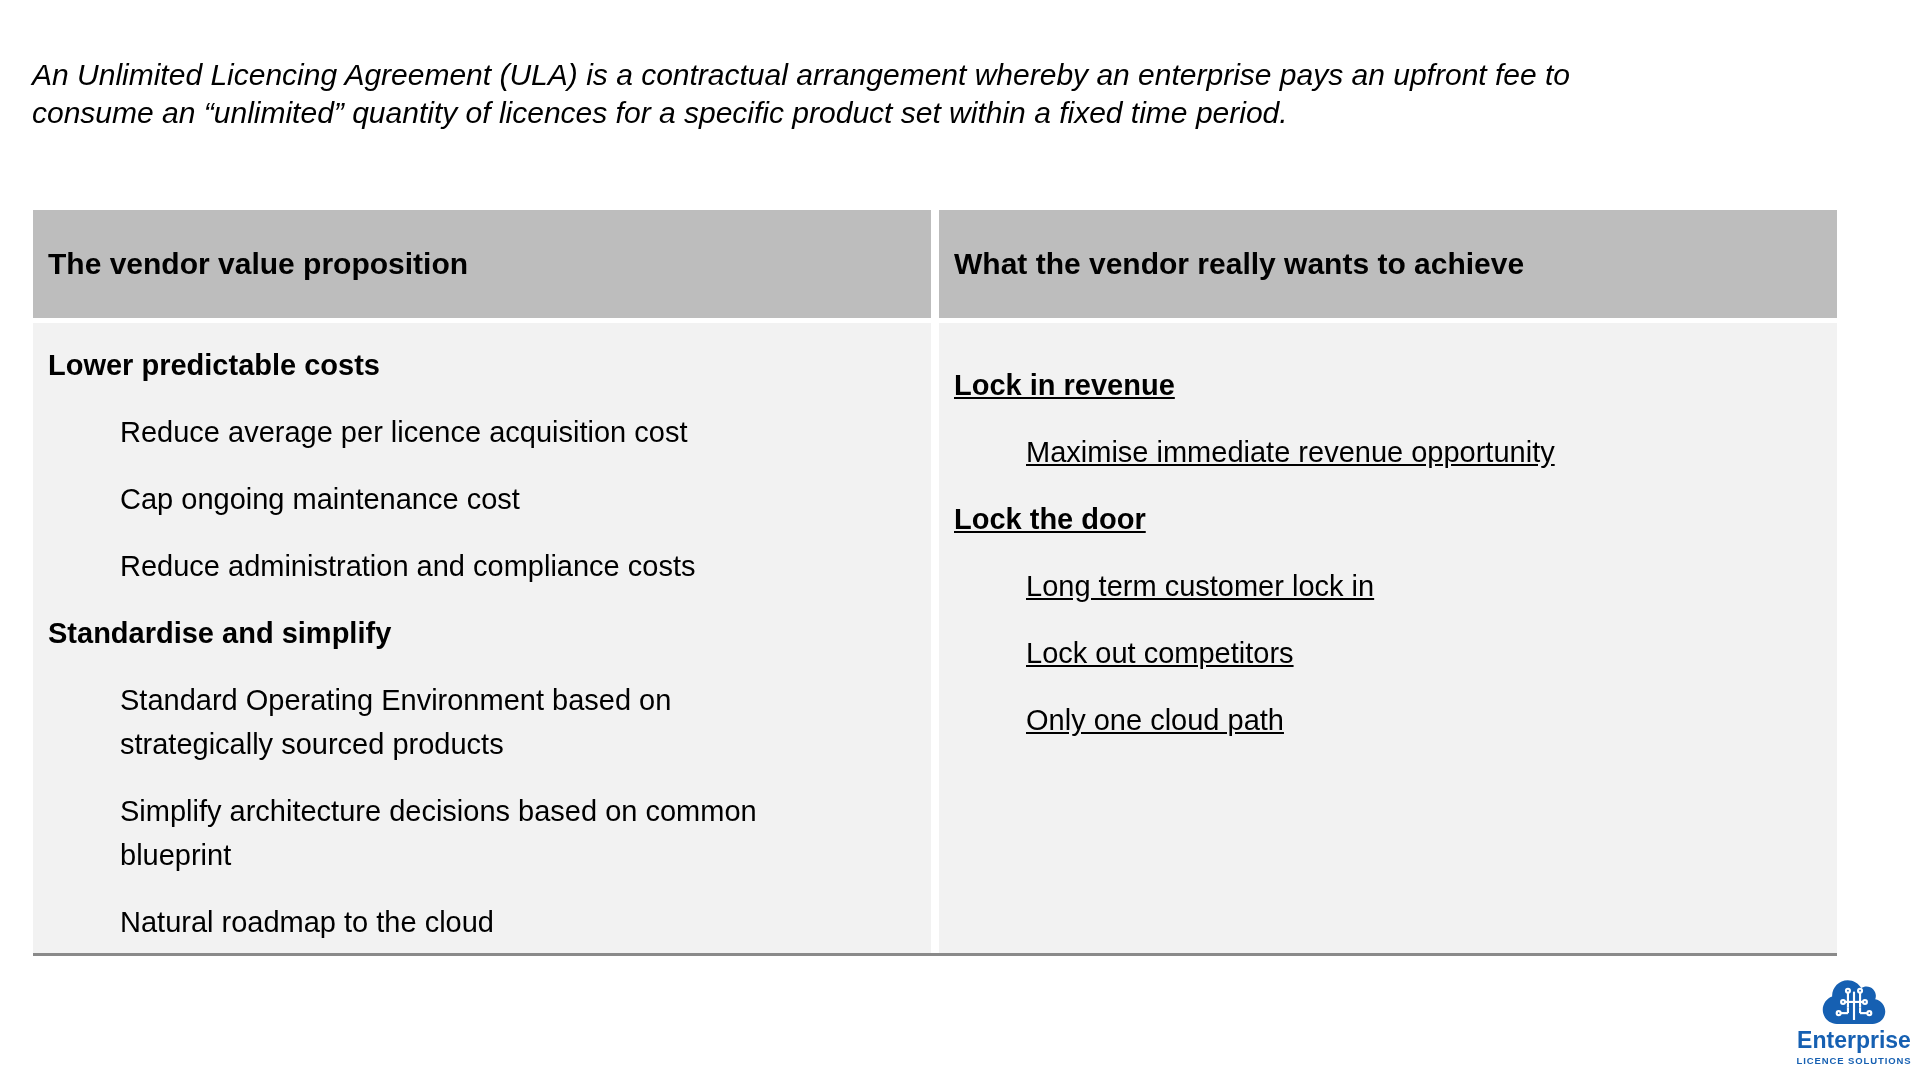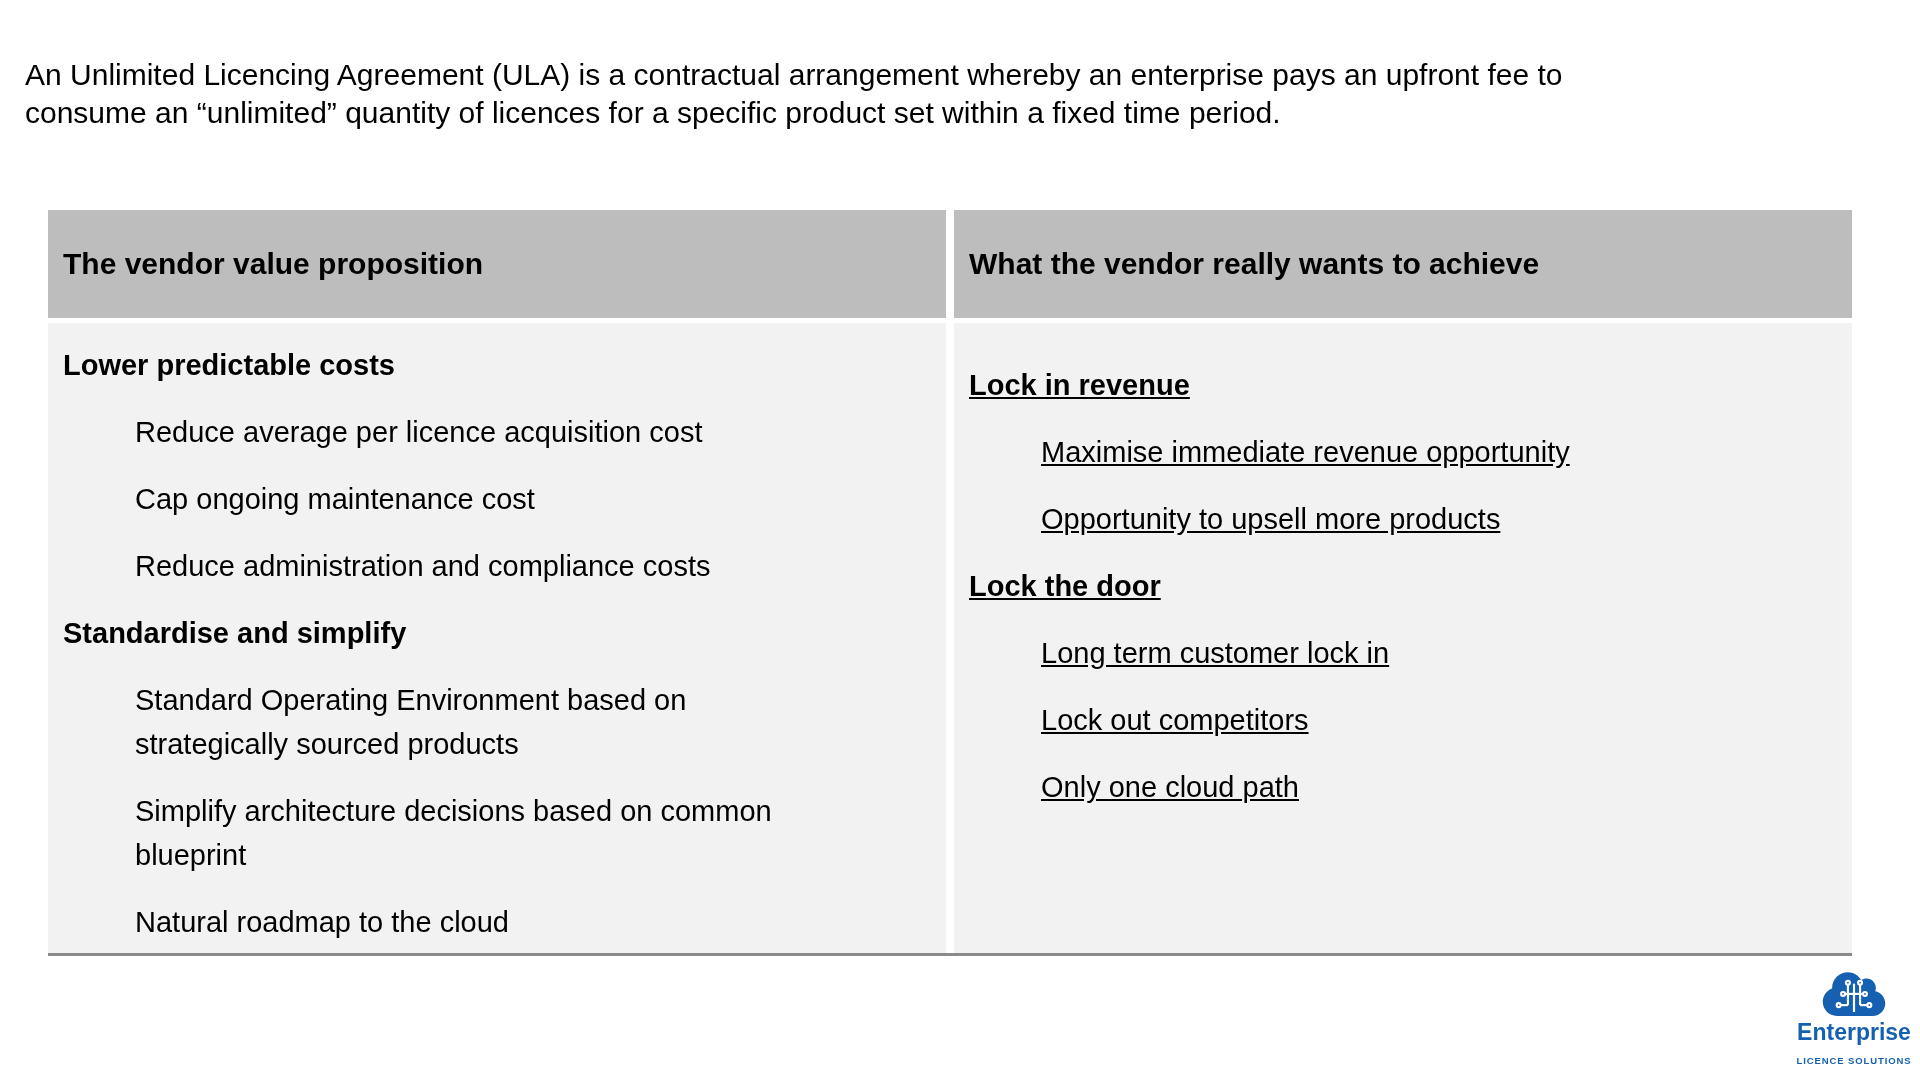--- a/index.html
+++ b/index.html
@@ -13,32 +13,33 @@
     color: #000000;
   }
   .slide {
     position: relative;
     width: 1920px;
     height: 1080px;
     background: #ffffff;
   }
   .intro {
     position: absolute;
-    left: 25px;
+    left: 32px;
     top: 56px;
     width: 1845px;
     font-size: 30px;
     line-height: 38px;
     white-space: pre-line;
     color: #000000;
     margin: 0;
+    font-style: italic;
   }
   .table {
     position: absolute;
-    left: 48px;
+    left: 33px;
     top: 210px;
     width: 1804px;
   }
   .header-row {
     display: flex;
     gap: 8px;
     height: 108px;
   }
   .header-cell {
     flex: 1 1 0;
@@ -96,21 +97,21 @@
     font-size: 23px;
     font-weight: bold;
     line-height: 24px;
     margin-top: 1px;
     letter-spacing: 0px;
   }
   .logo-tag {
     font-size: 9.5px;
     font-weight: bold;
     letter-spacing: 0.9px;
-    margin-top: 11px;
+    margin-top: 3px;
     white-space: nowrap;
   }
 </style>
 </head>
 <body>
 
 <div class="slide">
 
   <p class="intro">An Unlimited Licencing Agreement (ULA) is a contractual arrangement whereby an enterprise pays an upfront fee to
 consume an “unlimited” quantity of licences for a specific product set within a fixed time period.</p>
@@ -131,21 +132,20 @@
         <div class="list-item">Standard Operating Environment based on
 strategically sourced products</div>
         <div class="list-item">Simplify architecture decisions based on common
 blueprint</div>
         <div class="list-item">Natural roadmap to the cloud</div>
       </div>
 
       <div class="body-cell right">
         <div class="section-heading">Lock in revenue</div>
         <div class="list-item">Maximise immediate revenue opportunity</div>
-        <div class="list-item">Opportunity to upsell more products</div>
         <div class="section-heading">Lock the door</div>
         <div class="list-item">Long term customer lock in</div>
         <div class="list-item">Lock out competitors</div>
         <div class="list-item">Only one cloud path</div>
       </div>
 
     </div>
   </div>
 
   <div class="logo">

